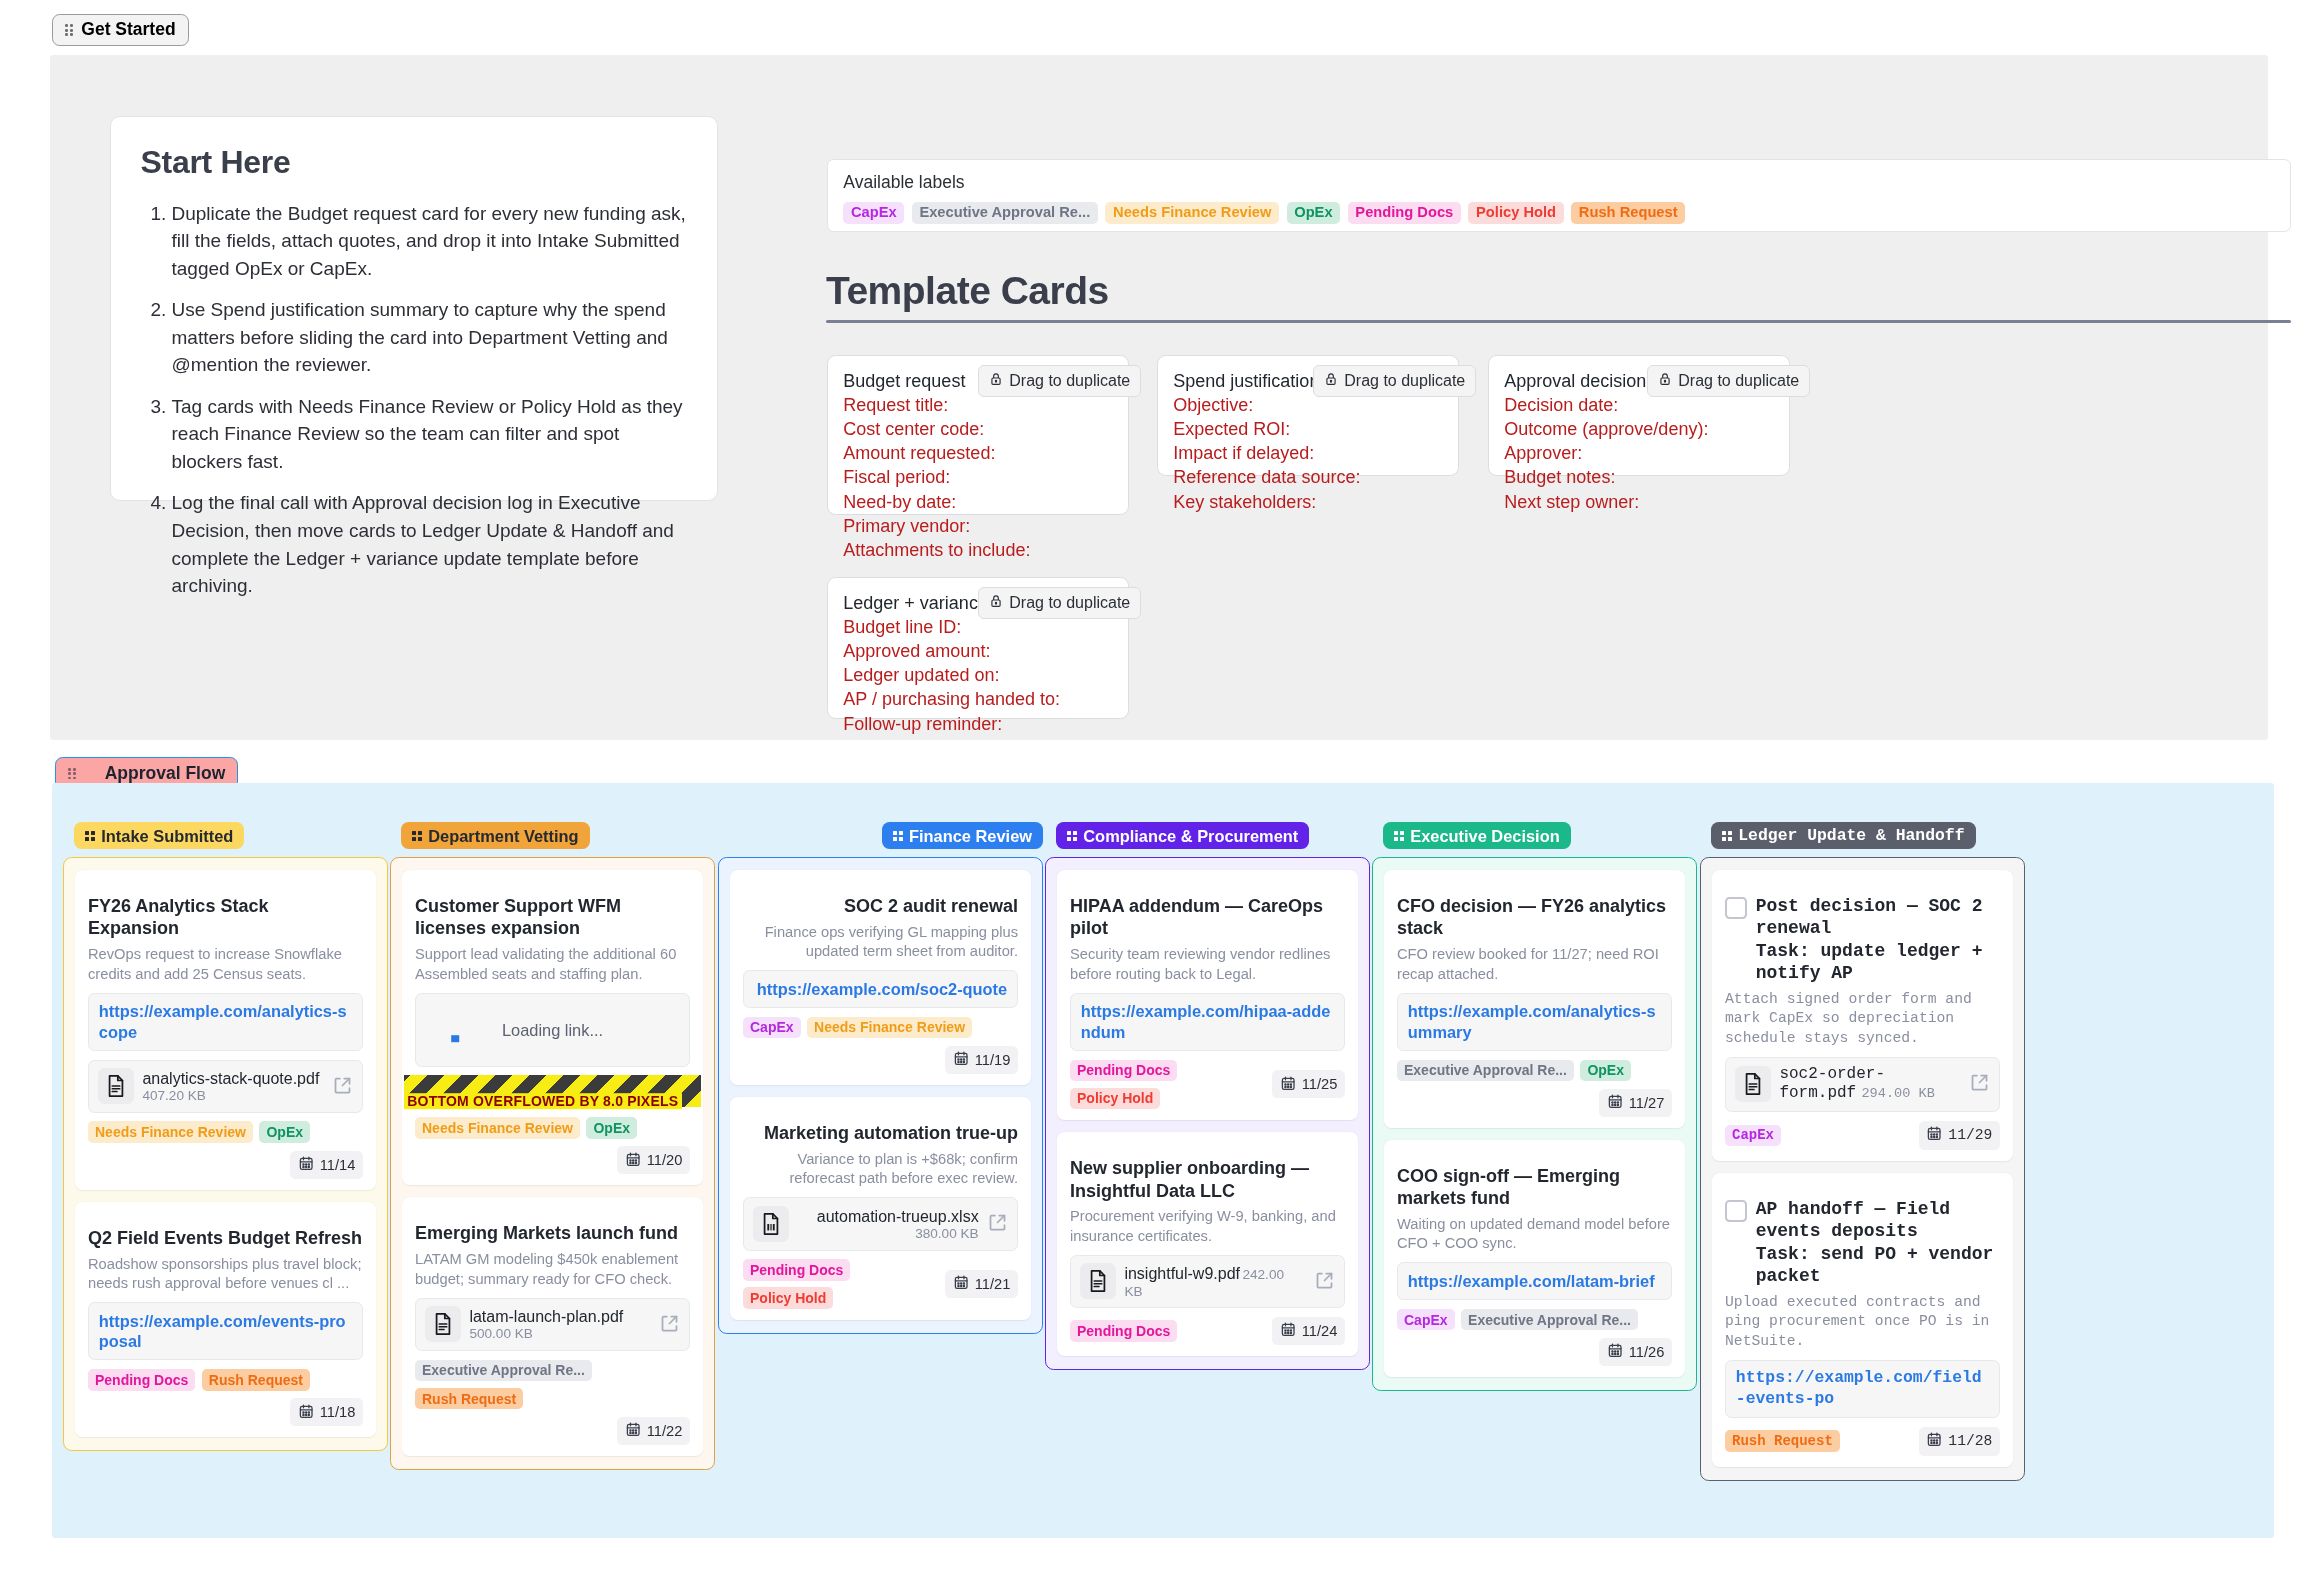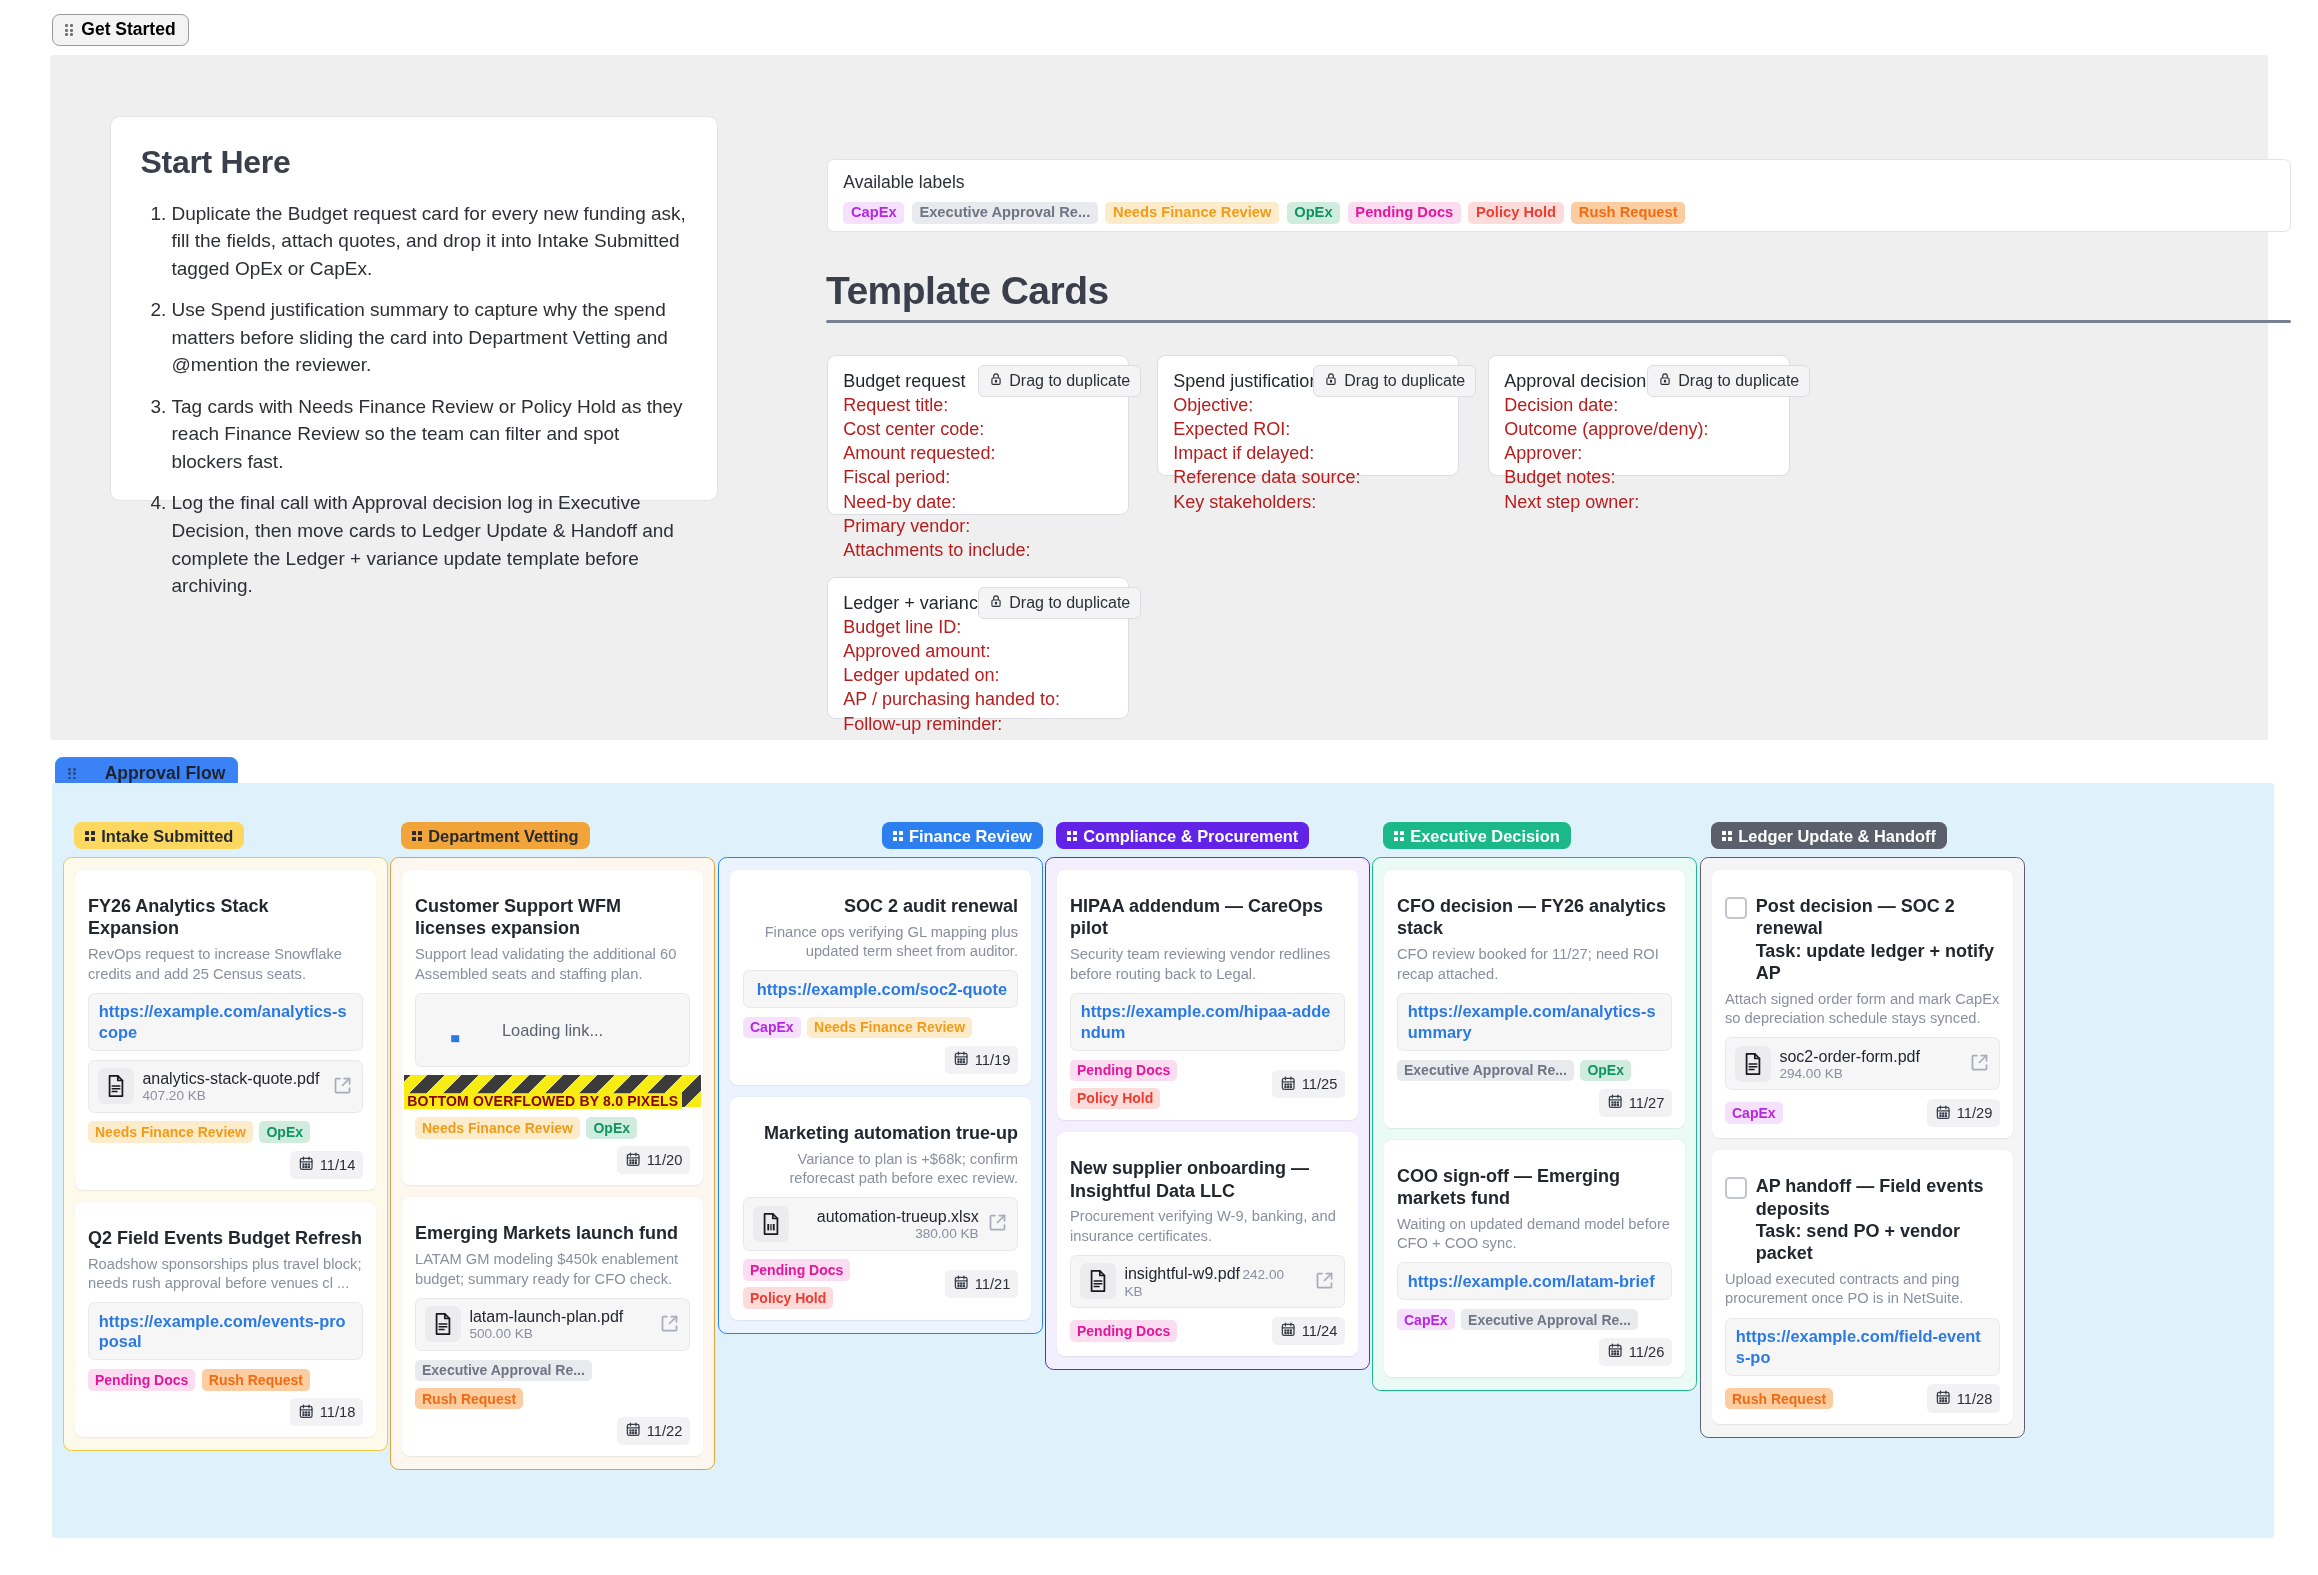--- a/index.html
+++ b/index.html
@@ -20,21 +20,21 @@
     border-radius:7.6px; padding:6.5px 12px;
     font-size:17.5px; font-weight:600; line-height:1;
     white-space:nowrap;
   }
   .tab-getstarted{
     position:absolute; left:52px; top:13.6px;
     background:#f3f3f3; border:1.6px solid #9a9a9a; color:#000000;
   }
   .tab-approval{
     position:absolute; left:55px; top:757px;
-    background:#3b82f6; border:1.6px solid #2196e8; color:#1d2430;gap:28px;
+    background:#fca5a5; border:1.6px solid #2196e8; color:#1d2430;gap:28px;
   }
 
   .grip{ display:inline-block; width:8.7px; height:13px; position:relative; flex:0 0 auto;}
   .grip i{ position:absolute; width:2.7px; height:2.7px; border-radius:50%; background:currentColor; opacity:.55;}
   .grip i:nth-child(1){left:0;top:1.1px}  .grip i:nth-child(2){left:4.9px;top:1.1px}
   .grip i:nth-child(3){left:0;top:5.5px} .grip i:nth-child(4){left:4.9px;top:5.5px}
   .grip i:nth-child(5){left:0;top:9.8px} .grip i:nth-child(6){left:4.9px;top:9.8px}
 
   .grip.sq i{ border-radius:0.5px; width:3.8px; height:3.8px; opacity:1; }
   .grip.sq i:nth-child(1){left:0;top:1.6px}  .grip.sq i:nth-child(2){left:6px;top:1.6px}
@@ -727,21 +727,21 @@
                   <circle cx="8" cy="17.5" r=".9" fill="#3a3f4b"></circle>
                   <circle cx="12" cy="17.5" r=".9" fill="#3a3f4b"></circle>
                   <circle cx="16" cy="17.5" r=".9" fill="#3a3f4b"></circle>
                 </svg></span>
                       <span>11/26</span>
                     </span>
           </div>
         </div>
       </div>
     </div>
-    <div class="column" style="left: 1648px;">
+    <div class="column" style="left: 1648px; font-family: Liberation Mono, monospace;">
       <div class="col-head">
             <span class="tab-chip" style="background:#5b5f6b;color:#ffffff;font-size:16.4px;padding:5.5px 11px;">
               <span class="grip sq">
             <i></i>
             <i></i>
             <i></i>
             <i></i>
           </span>
           <span>Ledger Update &amp; Handoff</span>
             </span>

